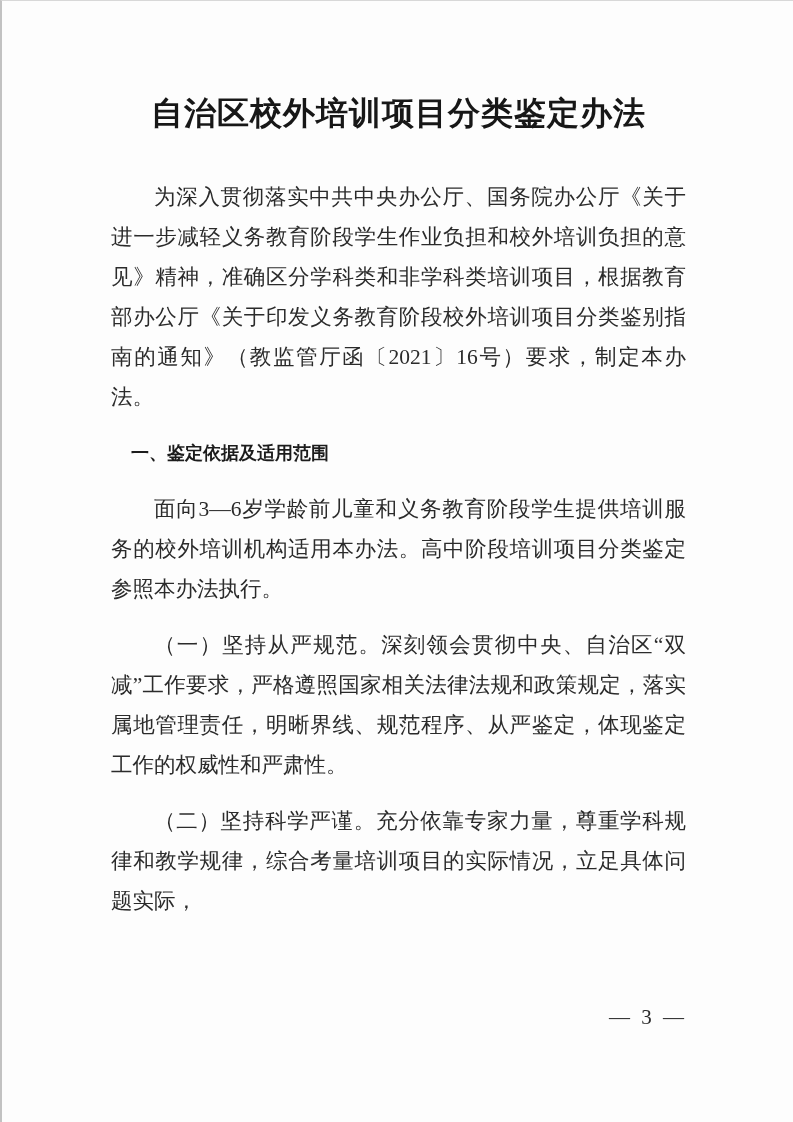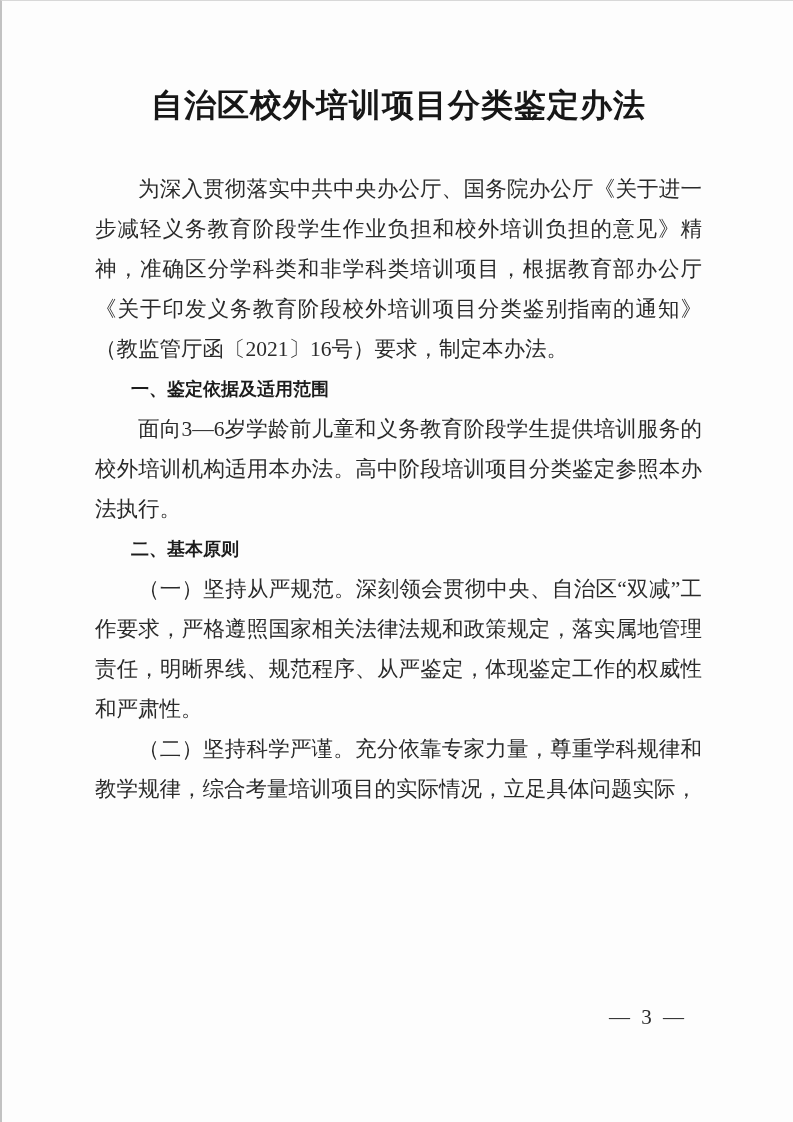--- a/index.html
+++ b/index.html
@@ -14,21 +14,21 @@
     margin: 0 auto;
     background: #fdfdfd;
     border-left: 2px solid #c2c2c2;
     border-top: 1px solid #d8d8d8;
     box-sizing: border-box;
     overflow: hidden;
     color: #2b2b2b;
   }
   .doc {
     position: absolute;
-    top: 8px;
+    top: 16px;
     left: 93px;   
     width: 607px;
     padding-top: 78px;
   }
   .doc-title {
     margin: 0 0 46px 0;
     font-family: "Liberation Serif", "DejaVu Serif", serif;
     font-weight: bold;
     font-size: 32px;
     line-height: 36px;
@@ -38,21 +38,21 @@
     white-space: nowrap;
   }
   .doc-body {
     font-family: "Liberation Serif", "DejaVu Serif", serif;
     font-size: 21.5px;
     line-height: 40px;
     text-align: justify;
     text-justify: inter-ideograph;
   }
   .doc-body p.paragraph {
-    margin: 0;
+    margin: 16px;
     text-indent: 2em;
   }
   .doc-body h2.heading {
     margin: 0;
     text-indent: 2em;
     font-family: "Liberation Sans", "DejaVu Sans", sans-serif;
     font-weight: bold;
     font-size: 18px;
     line-height: 40px;
     color: #1c1c1c;
@@ -71,19 +71,18 @@
 </head>
 <body>
 
 <div class="scan-page">
   <main class="doc">
     <h1 class="doc-title">自治区校外培训项目分类鉴定办法</h1>
     <div class="doc-body" id="doc-body">
         <p class="paragraph">为深入贯彻落实中共中央办公厅、国务院办公厅《关于进一步减轻义务教育阶段学生作业负担和校外培训负担的意见》精神，准确区分学科类和非学科类培训项目，根据教育部办公厅《关于印发义务教育阶段校外培训项目分类鉴别指南的通知》（教监管厅函〔2021〕16号）要求，制定本办法。</p>
         <h2 class="heading">一、鉴定依据及适用范围</h2>
         <p class="paragraph">面向3—6岁学龄前儿童和义务教育阶段学生提供培训服务的校外培训机构适用本办法。高中阶段培训项目分类鉴定参照本办法执行。</p>
-        <h2 class="heading">二、基本原则</h2>
         <p class="paragraph">（一）坚持从严规范。深刻领会贯彻中央、自治区“双减”工作要求，严格遵照国家相关法律法规和政策规定，落实属地管理责任，明晰界线、规范程序、从严鉴定，体现鉴定工作的权威性和严肃性。</p>
         <p class="paragraph">（二）坚持科学严谨。充分依靠专家力量，尊重学科规律和教学规律，综合考量培训项目的实际情况，立足具体问题实际，</p>
       </div>
   </main>
   <div class="page-number">— 3 —</div>
 </div>
 
 </body></html>

